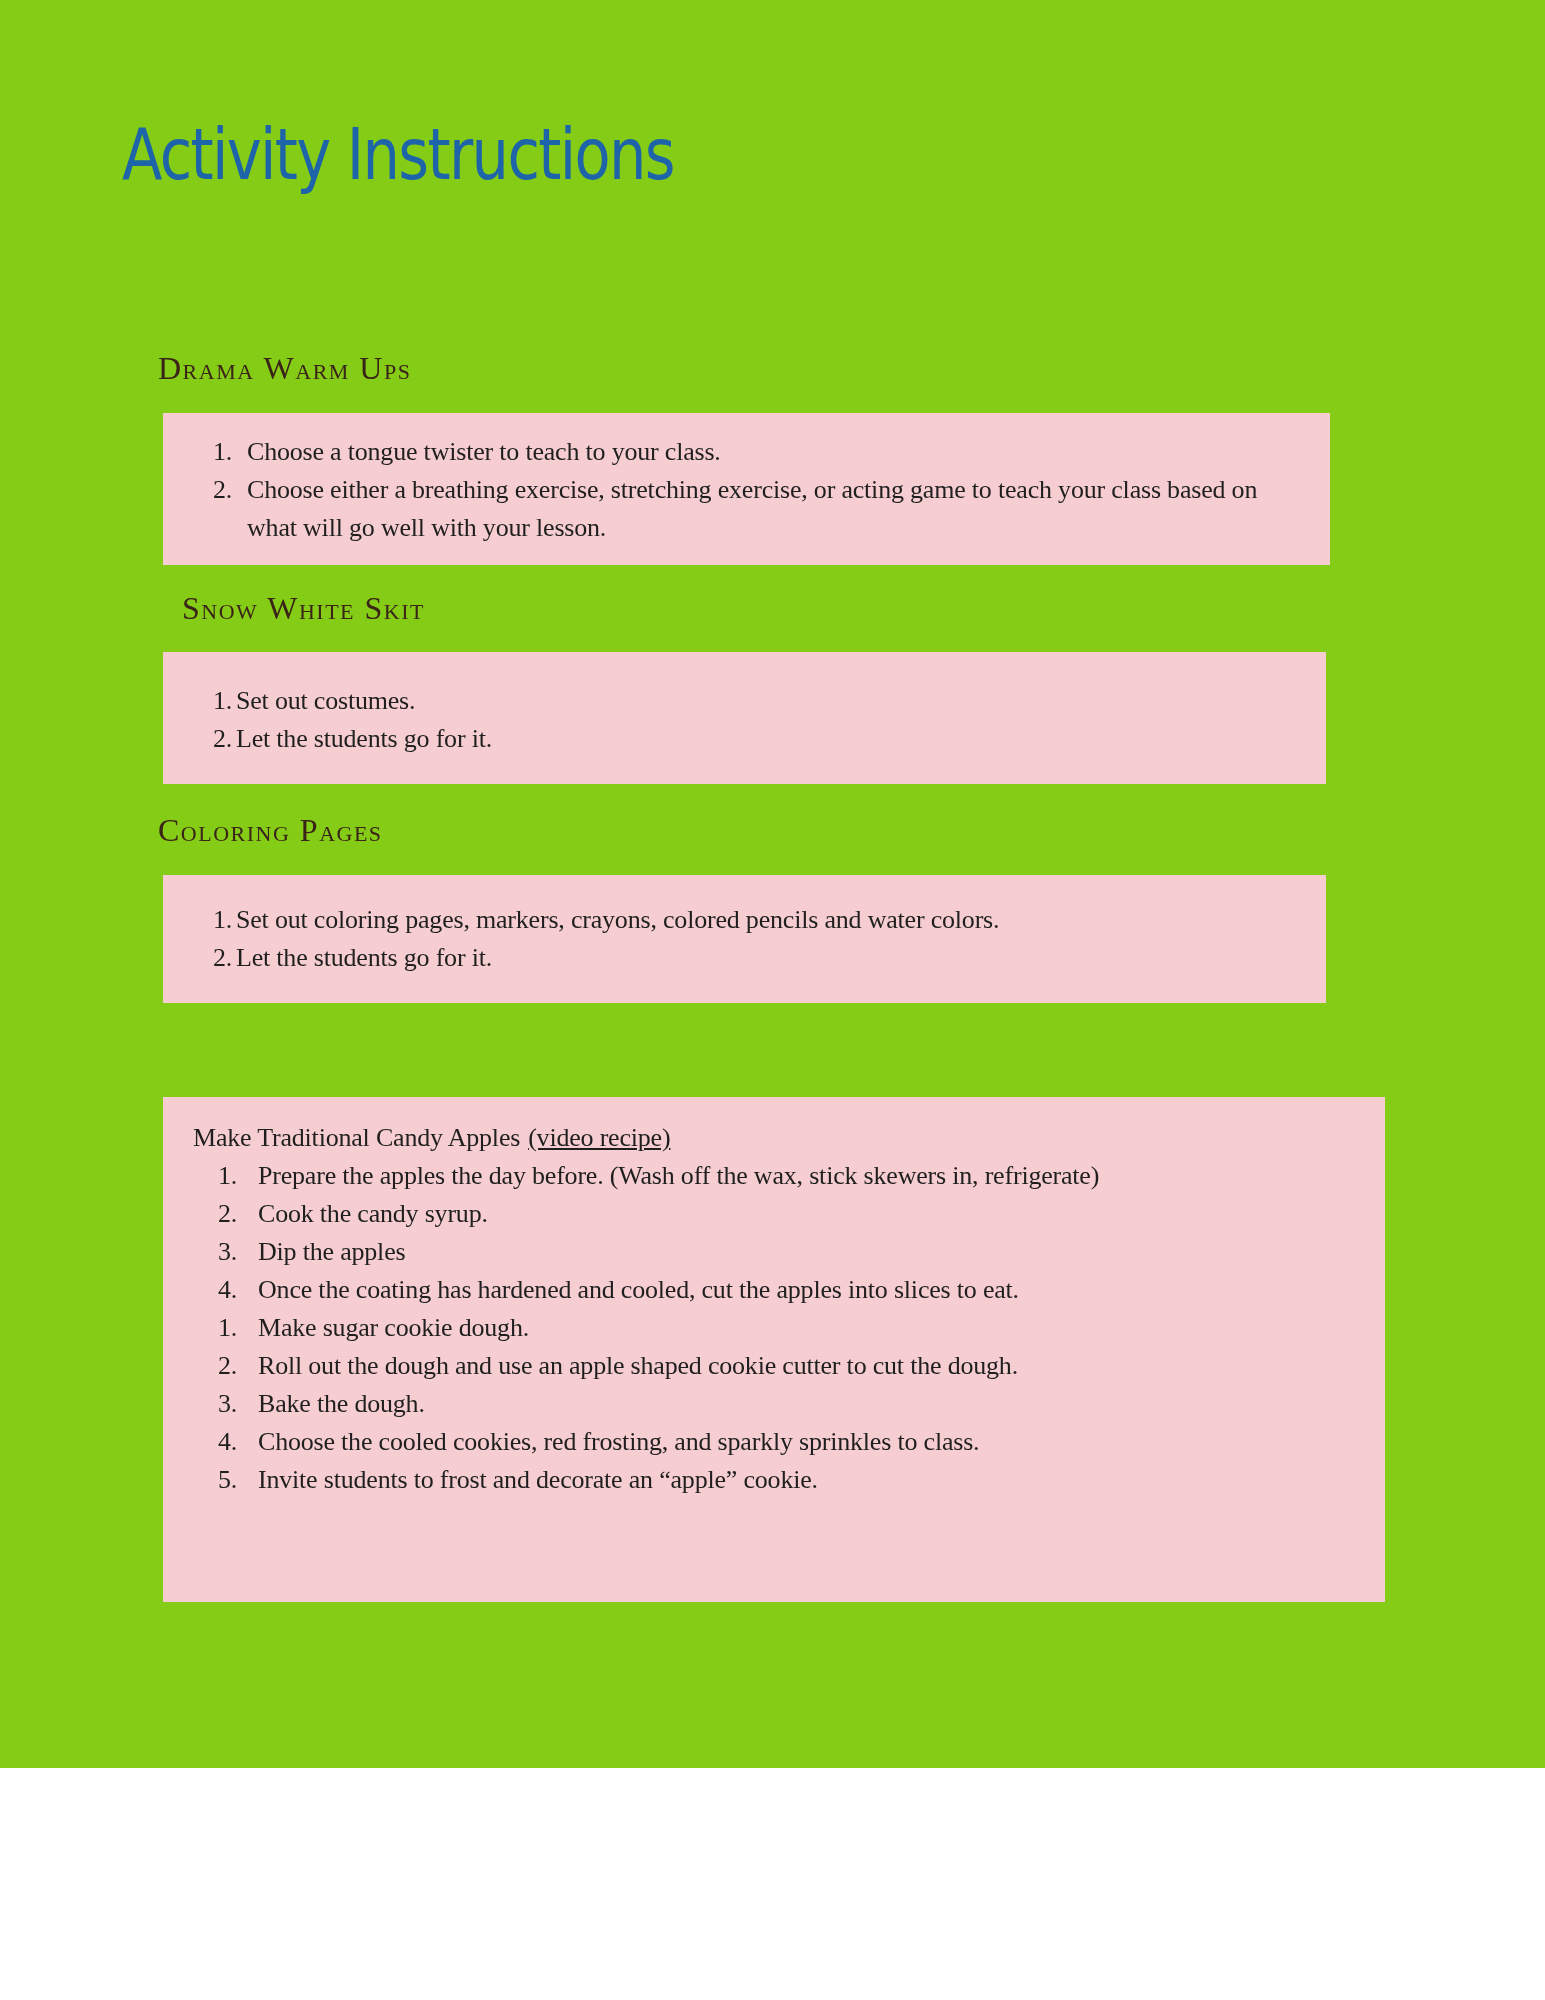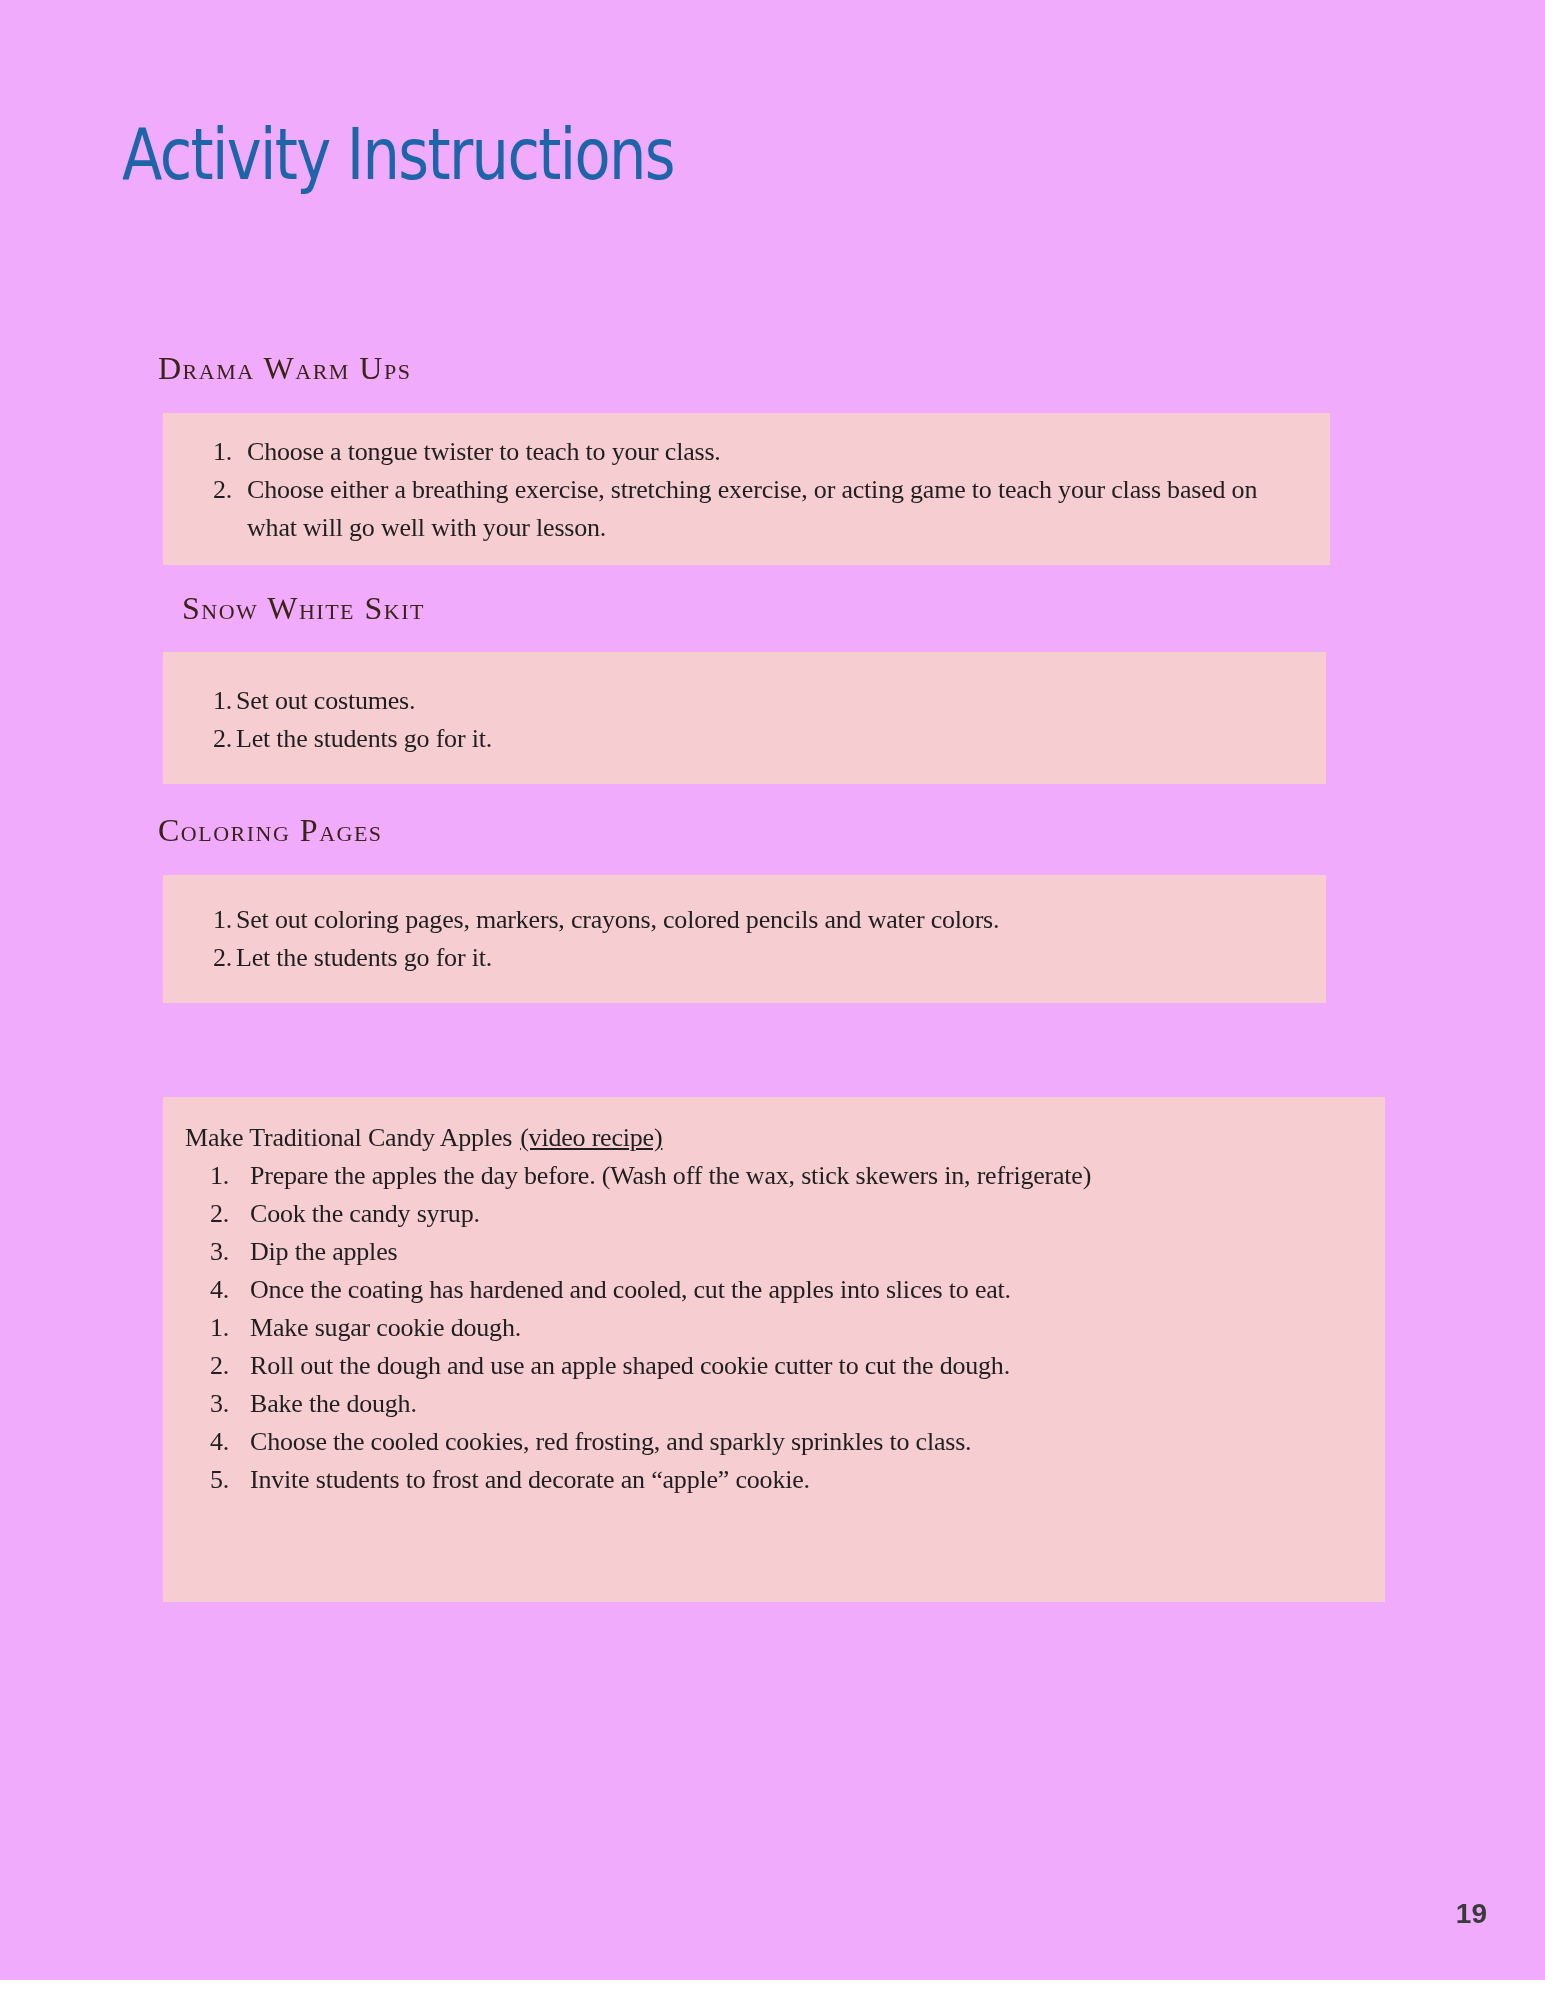--- a/index.html
+++ b/index.html
@@ -1,20 +1,20 @@
 <!DOCTYPE html>
 <html><head>
 <meta charset="utf-8">
 <style>
   html, body { margin: 0; padding: 0; background: #ffffff; }
   .page {
     position: relative;
     width: 1545px;
-    height: 1980px;
-    background: #f0abfc;
+    height: 1768px;
+    background: #84cc16;
     font-family: "Liberation Serif", serif;
     color: #1f1f1f;
     overflow: hidden;
   }
   .doc-title {
     position: absolute;
     left: 122px;
     top: 112px;
     margin: 0;
     font-family: "DejaVu Sans", sans-serif;
@@ -49,21 +49,21 @@
     left: 163px;
     background: #f6ced1;
     box-sizing: border-box;
     font-size: 26px;
     line-height: 38px;
     letter-spacing: -0.2px;
   }
   .box1 { top: 413px;  width: 1167px; height: 152px; padding: 20px 18px 0 50px; }
   .box2 { top: 652px;  width: 1163px; height: 132px; padding: 30px 18px 0 50px; }
   .box3 { top: 875px;  width: 1163px; height: 128px; padding: 26px 18px 0 50px; }
-  .box4 { top: 1097px; width: 1222px; height: 505px; padding: 22px 18px 0 22px; }
+  .box4 { top: 1097px; width: 1222px; height: 505px; padding: 22px 18px 0 30px; }
 
   .item { display: flex; align-items: flex-start; }
   .item .num { flex: 0 0 34px; }
   .item .txt { flex: 1 1 auto; }
   .box2 .item .num, .box3 .item .num { flex: 0 0 23px; }
   .box4 .item { padding-left: 25px; }
   .box4 .item .num { flex: 0 0 40px; }
 
   .intro, .plain { display: block; }
   .recipe-link {

